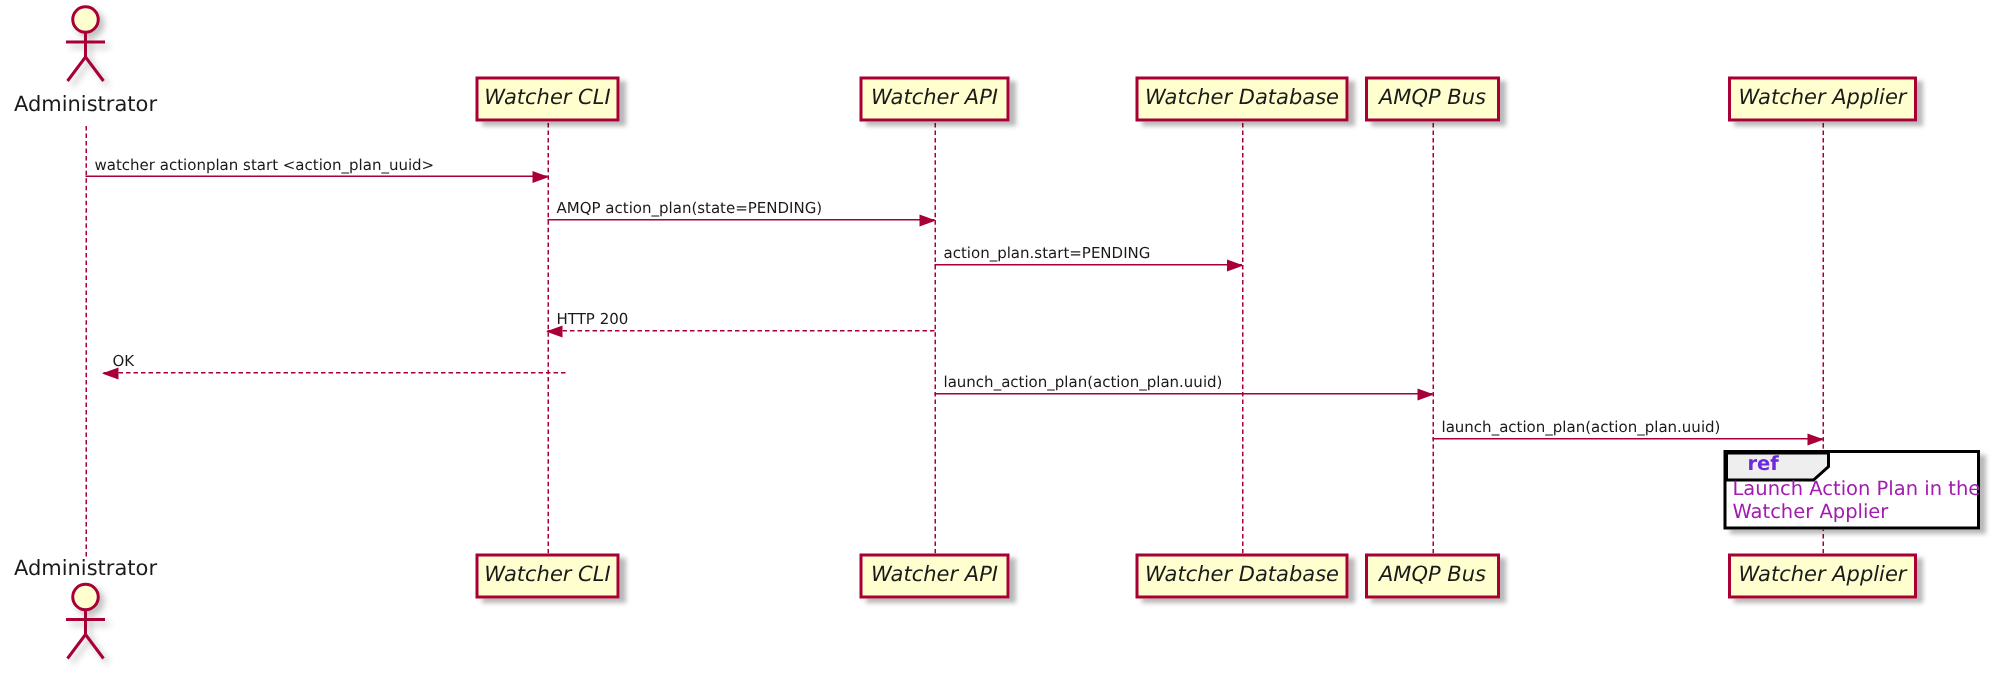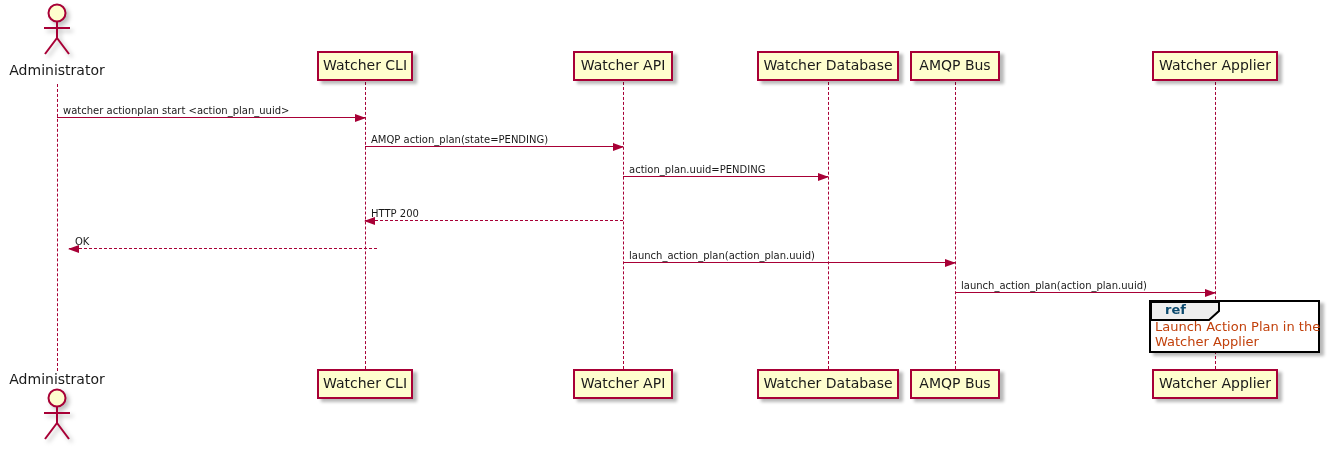--- a/index.html
+++ b/index.html
@@ -4,40 +4,40 @@
 <style>
   html, body { margin:0; padding:0; background:#ffffff; }
   .diagram {
     position:relative; width:1330px; height:456px; background:#ffffff;
     font-family:"DejaVu Sans","Liberation Sans",sans-serif; color:#1a1a1a; overflow:hidden;border-radius:25px;
   }
   .lifeline { position:absolute; width:0; border-left:1px dashed #A80036; }
   .pbox {
     position:absolute; box-sizing:border-box; height:30px; background:#FEFECE;
     border:2px solid #A80036; text-align:center; line-height:25px; font-size:14px;
-    box-shadow:4px 3px 3px rgba(0,0,0,0.28); white-space:nowrap;
+    box-shadow:4px 3px 3px rgba(0,0,0,0.28); white-space:nowrap;font-style:italic;
   }
   .actor-label { position:absolute; width:100px; text-align:center; font-size:14px; white-space:nowrap; }
   .actor-figure { position:absolute; filter:drop-shadow(3px 3px 2px rgba(0,0,0,0.25)); }
   .message { position:absolute; height:19px; }
   .message.solid  { border-bottom:1px solid #A80036; }
   .message.dashed { border-bottom:1px dashed #A80036;margin-top:16px; }
   .msg-label { position:absolute; bottom:1px; left:0; font-size:10px; padding-left:6px; white-space:nowrap; }
   .ah { position:absolute; width:0; height:0; bottom:-5px;
         border-top:4.5px solid transparent; border-bottom:4.5px solid transparent; }
   .ah.r { right:-1px; border-left:11px solid #A80036; }
   .ah.l { left:-1px;  border-right:11px solid #A80036; }
   .refbox {
     position:absolute; left:1149px; top:300px; width:171px; height:53px;
     background:#ffffff; border:2px solid #000000; box-sizing:border-box;
     box-shadow:4px 3px 3px rgba(0,0,0,0.28);
   }
   .ref-head { position:absolute; left:-1px; top:-1px; }
-  .ref-key  { position:absolute; left:14px; top:0px; font-weight:bold; font-size:13px; color:#0c4a6e; }
-  .ref-body { position:absolute; left:4px; top:17px; font-size:13px; line-height:15px; white-space:nowrap; color:#c2410c; }
+  .ref-key  { position:absolute; left:14px; top:0px; font-weight:bold; font-size:13px; color:#6d28d9; }
+  .ref-body { position:absolute; left:4px; top:17px; font-size:13px; line-height:15px; white-space:nowrap; color:#a21caf; }
 </style>
 </head>
 <body>
 
 <div class="diagram">
 
   <div class="lifeline" style="left:57px;  top:84px; height:287px;"></div>
   <div class="lifeline" style="left:365px; top:82px; height:287px;"></div>
   <div class="lifeline" style="left:623px; top:82px; height:287px;"></div>
   <div class="lifeline" style="left:828px; top:82px; height:287px;"></div>
@@ -78,21 +78,21 @@
     <div class="msg-label">watcher actionplan start &lt;action_plan_uuid&gt;</div>
     <div class="ah r"></div>
   </div>
 
   <div class="message solid" style="left:365px; top:127px; width:258px;">
     <div class="msg-label">AMQP action_plan(state=PENDING)</div>
     <div class="ah r"></div>
   </div>
 
   <div class="message solid" style="left:623px; top:157px; width:205px;">
-    <div class="msg-label">action_plan.uuid=PENDING</div>
+    <div class="msg-label">action_plan.start=PENDING</div>
     <div class="ah r"></div>
   </div>
 
   <div class="message dashed" style="left:365px; top:185px; width:258px;">
     <div class="msg-label">HTTP 200</div>
     <div class="ah l"></div>
   </div>
 
   <div class="message dashed" style="left:69px; top:213px; width:308px;">
     <div class="msg-label">OK</div>

